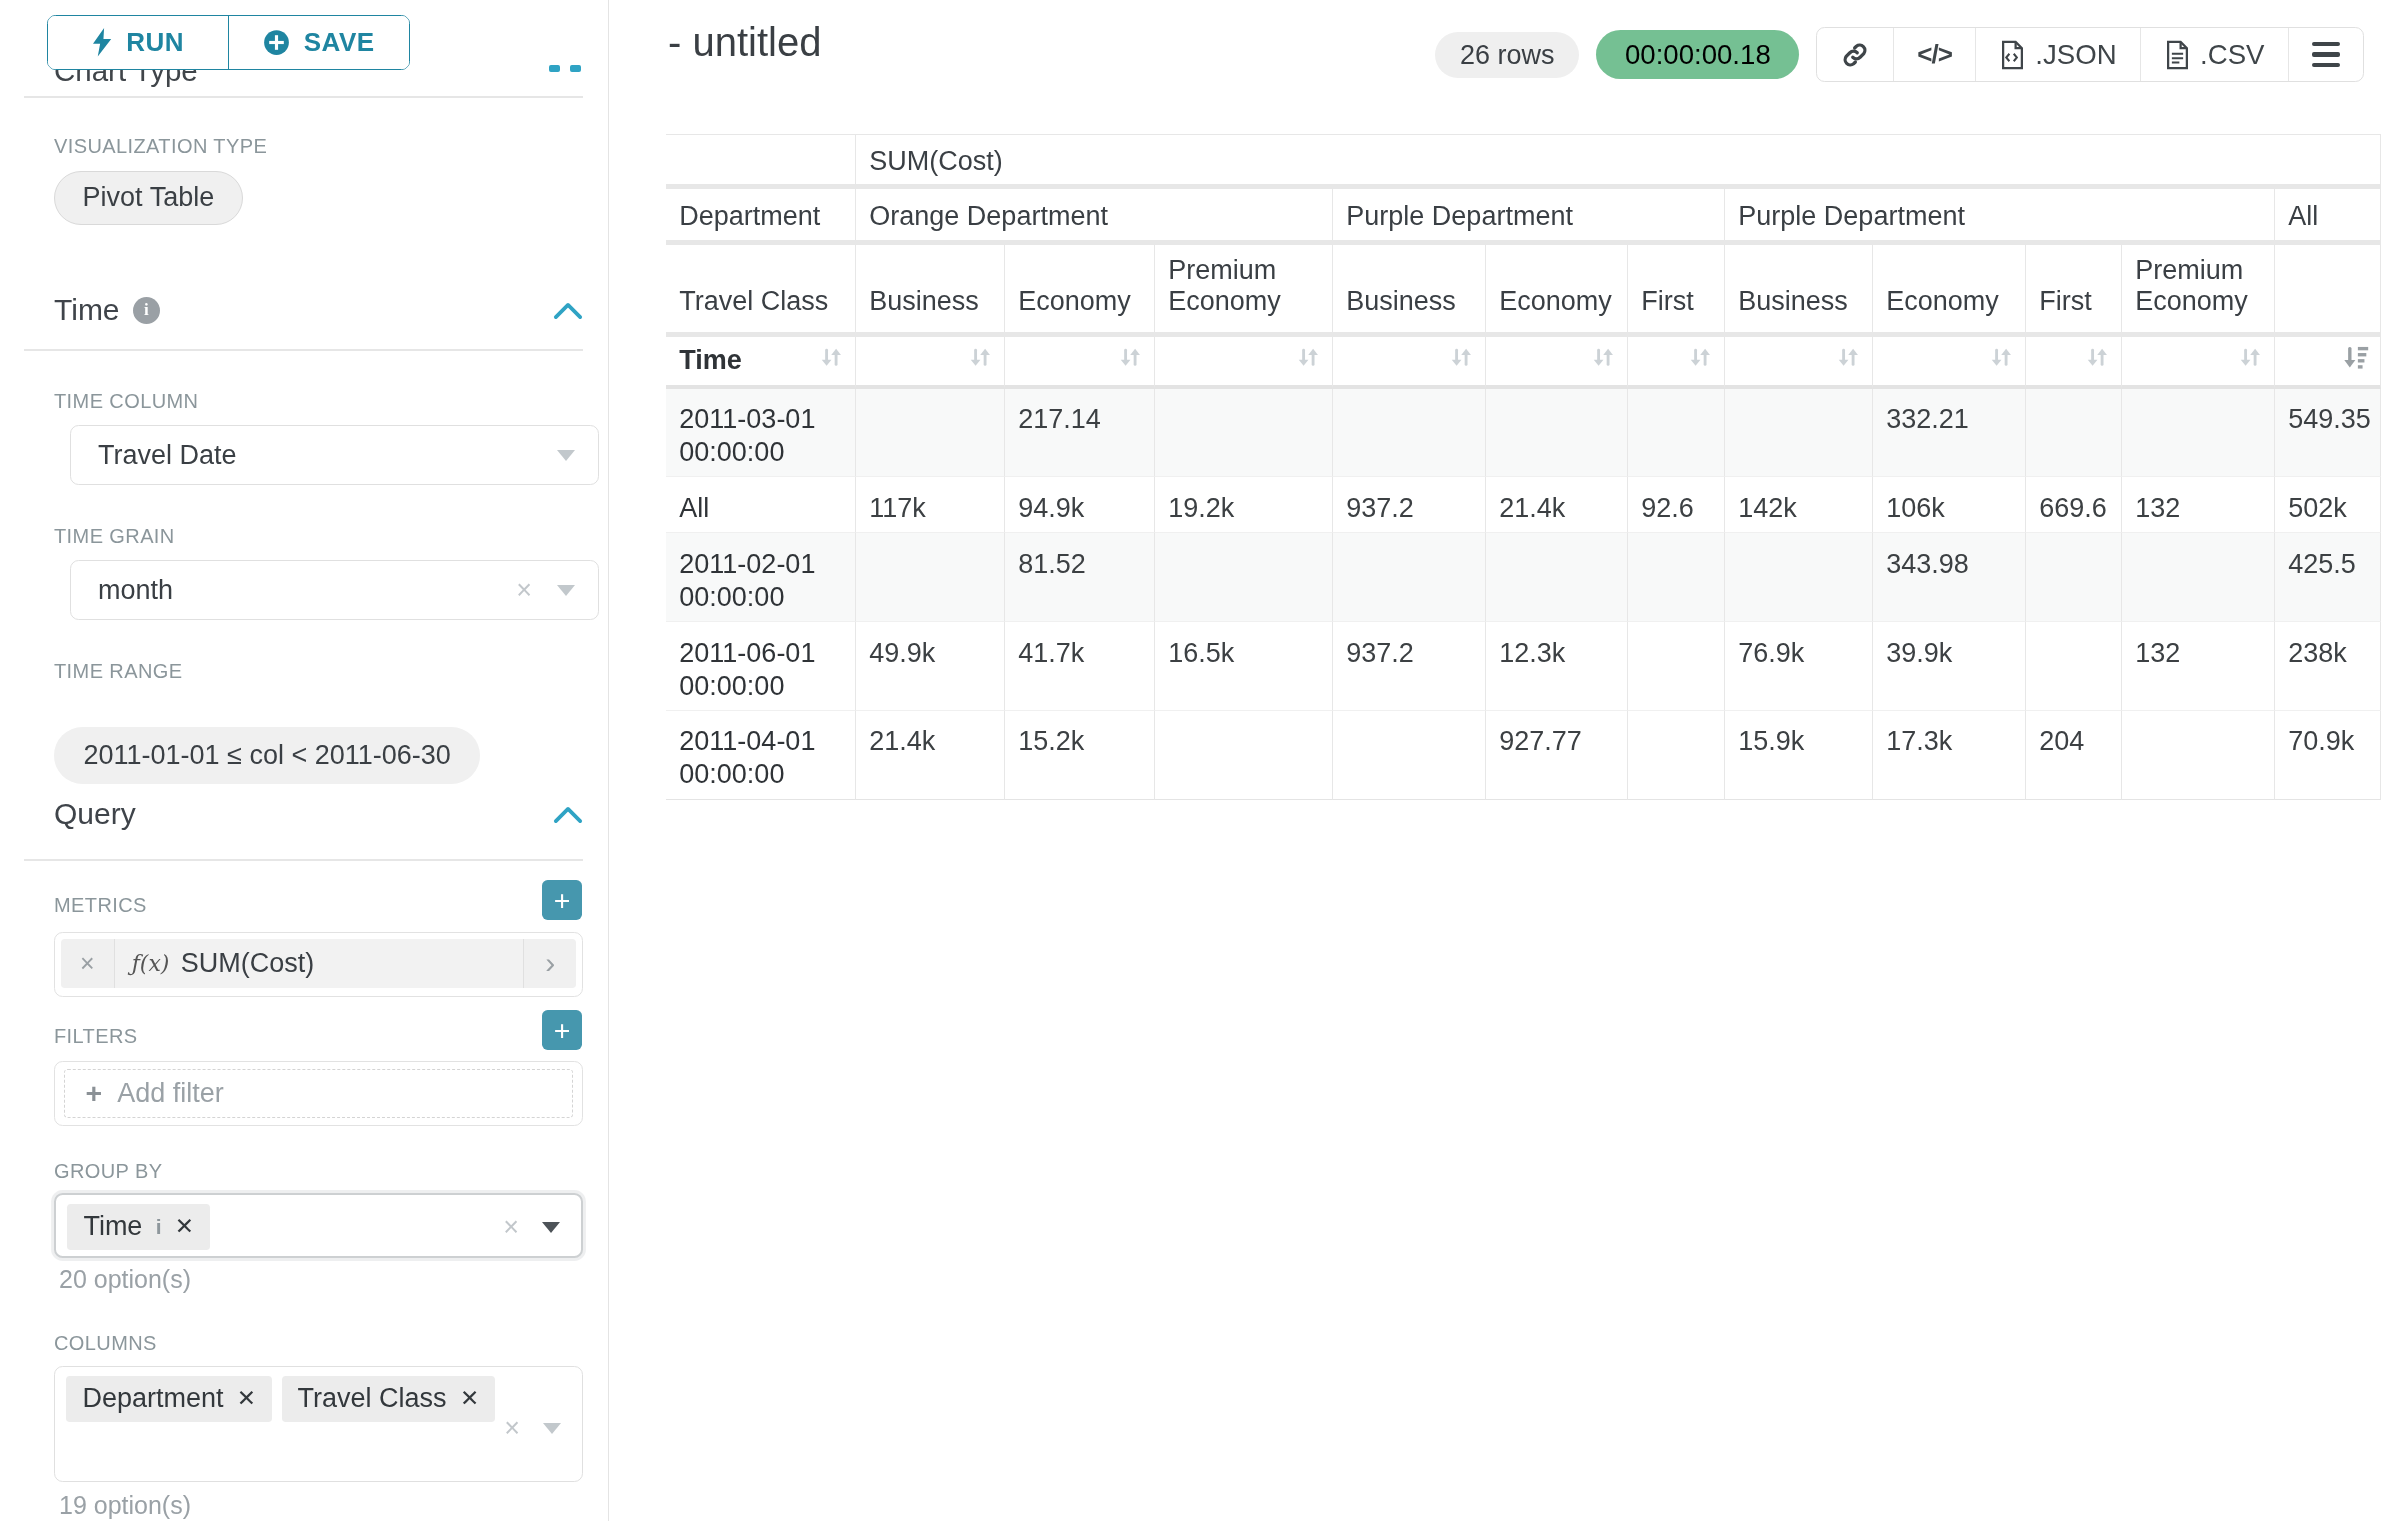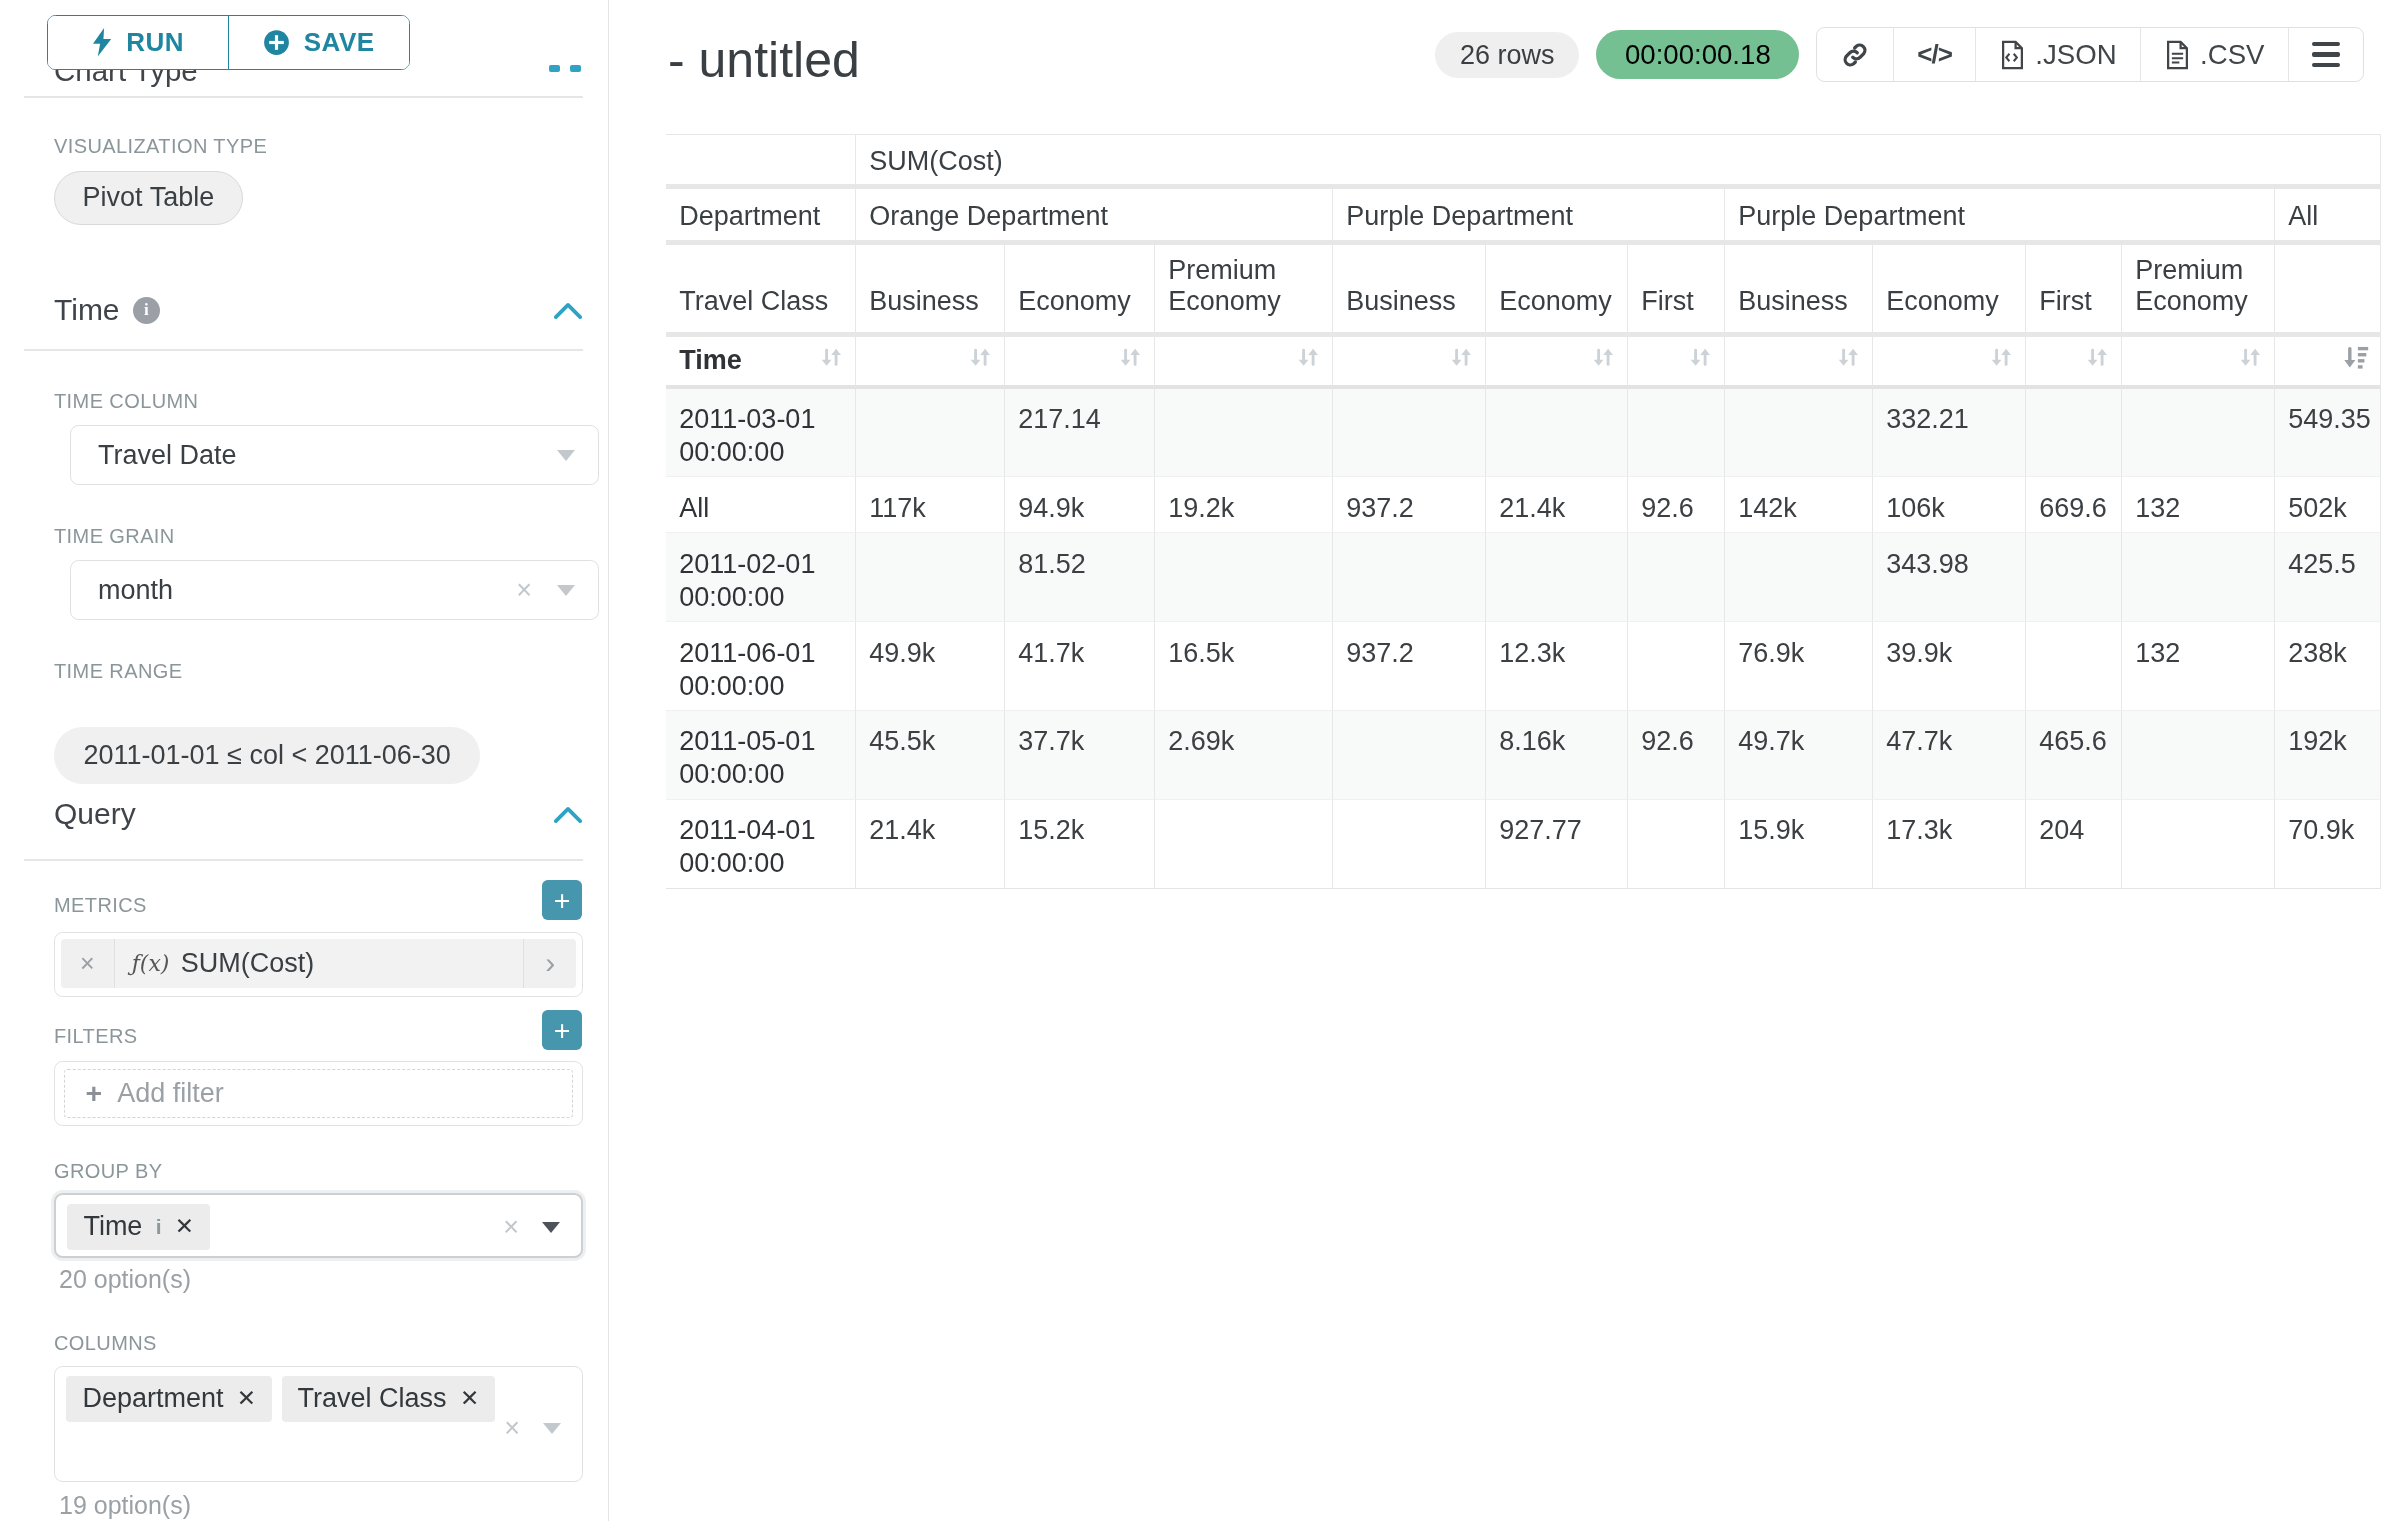--- a/index.html
+++ b/index.html
@@ -63,21 +63,21 @@
   .chips-row { position:absolute; left:11.4px; top:8.6px; display:flex; gap:9.5px; }
   .chip { display:flex; align-items:center; gap:13.3px; height:46px; background:#ececec;
     border-radius:3.8px; padding:0 16px; font-size:27px; color:#33383c; }
   .chip .chip-info { color:#8e979c; font-size:21px; font-weight:700; }
   .chip .chip-x { font-size:23px; font-weight:700; color:#33383c; cursor:pointer; }
   .tag-right { position:absolute; right:21px; display:flex; align-items:center; gap:23px; }
   .options-hint { position:absolute; left:59px; font-size:25px; color:#9aa1a6; }
 
   
   .main { position:absolute; left:611px; top:0; right:0; height:1522px; }
-  .chart-title { position:absolute; left:57px; top:31px; font-size:50px; color:#3a3f44; }
+  .chart-title { position:absolute; left:57px; top:20px; font-size:40px; color:#3a3f44; }
   .hdr-right { position:absolute; top:27px; right:42px; display:flex; align-items:center; gap:17px; }
   .rows-pill { height:46px; line-height:46px; padding:0 25px; background:#efefef;
     border-radius:23px; font-size:27px; color:#3a3f44; }
   .timer-pill { height:49px; line-height:49px; padding:0 28.5px; background:#75c093;
     border-radius:25px; font-size:27.6px; color:#000000; }
   .toolbar { display:flex; align-items:stretch; height:55px; border:1.9px solid #e0e0e0;
     border-radius:8.6px; overflow:hidden; background:#fff; }
   .tool-btn { display:flex; align-items:center; justify-content:center; gap:9.5px;
     padding:0 23px; border-right:1.9px solid #e6e6e6; color:#3f4549; font-size:27.6px; cursor:pointer; }
   .tool-btn:last-child { border-right:none; }
@@ -534,37 +534,20 @@
             <td>16.5k</td>
             <td>937.2</td>
             <td>12.3k</td>
             <td></td>
             <td>76.9k</td>
             <td>39.9k</td>
             <td></td>
             <td>132</td>
             <td>238k</td>
           </tr>
-          <tr class="date-row stripe">
-            <th>
-              <div>2011-05-01</div>
-              <div>00:00:00</div>
-            </th>
-            <td>45.5k</td>
-            <td>37.7k</td>
-            <td>2.69k</td>
-            <td></td>
-            <td>8.16k</td>
-            <td>92.6</td>
-            <td>49.7k</td>
-            <td>47.7k</td>
-            <td>465.6</td>
-            <td></td>
-            <td>192k</td>
-          </tr>
           <tr class="date-row">
             <th>
               <div>2011-04-01</div>
               <div>00:00:00</div>
             </th>
             <td>21.4k</td>
             <td>15.2k</td>
             <td></td>
             <td></td>
             <td>927.77</td>

